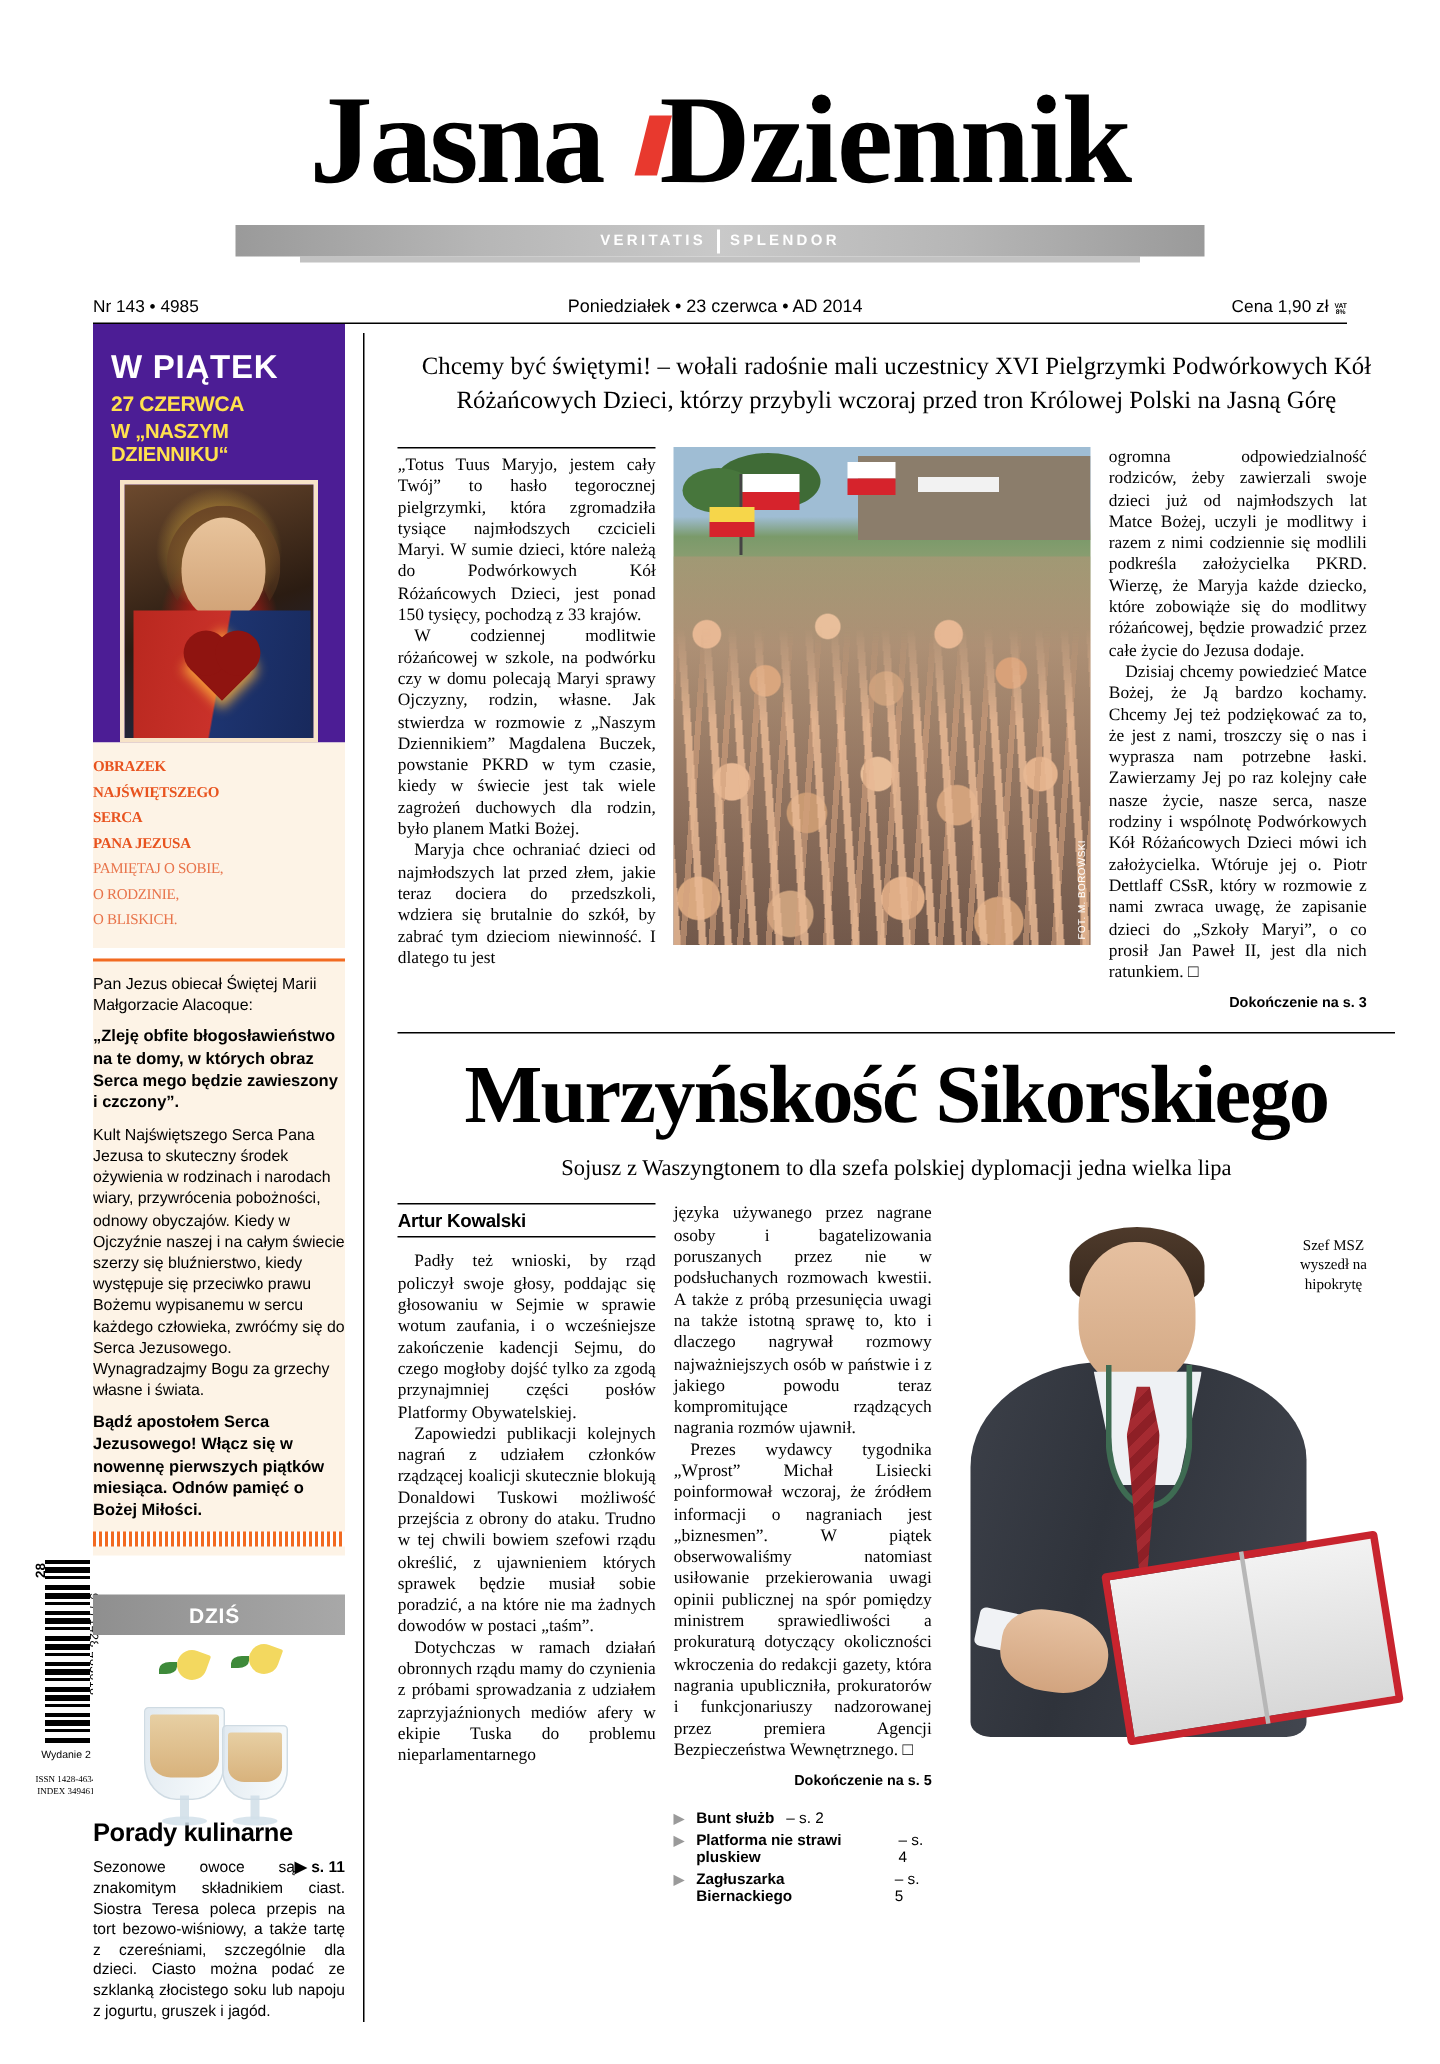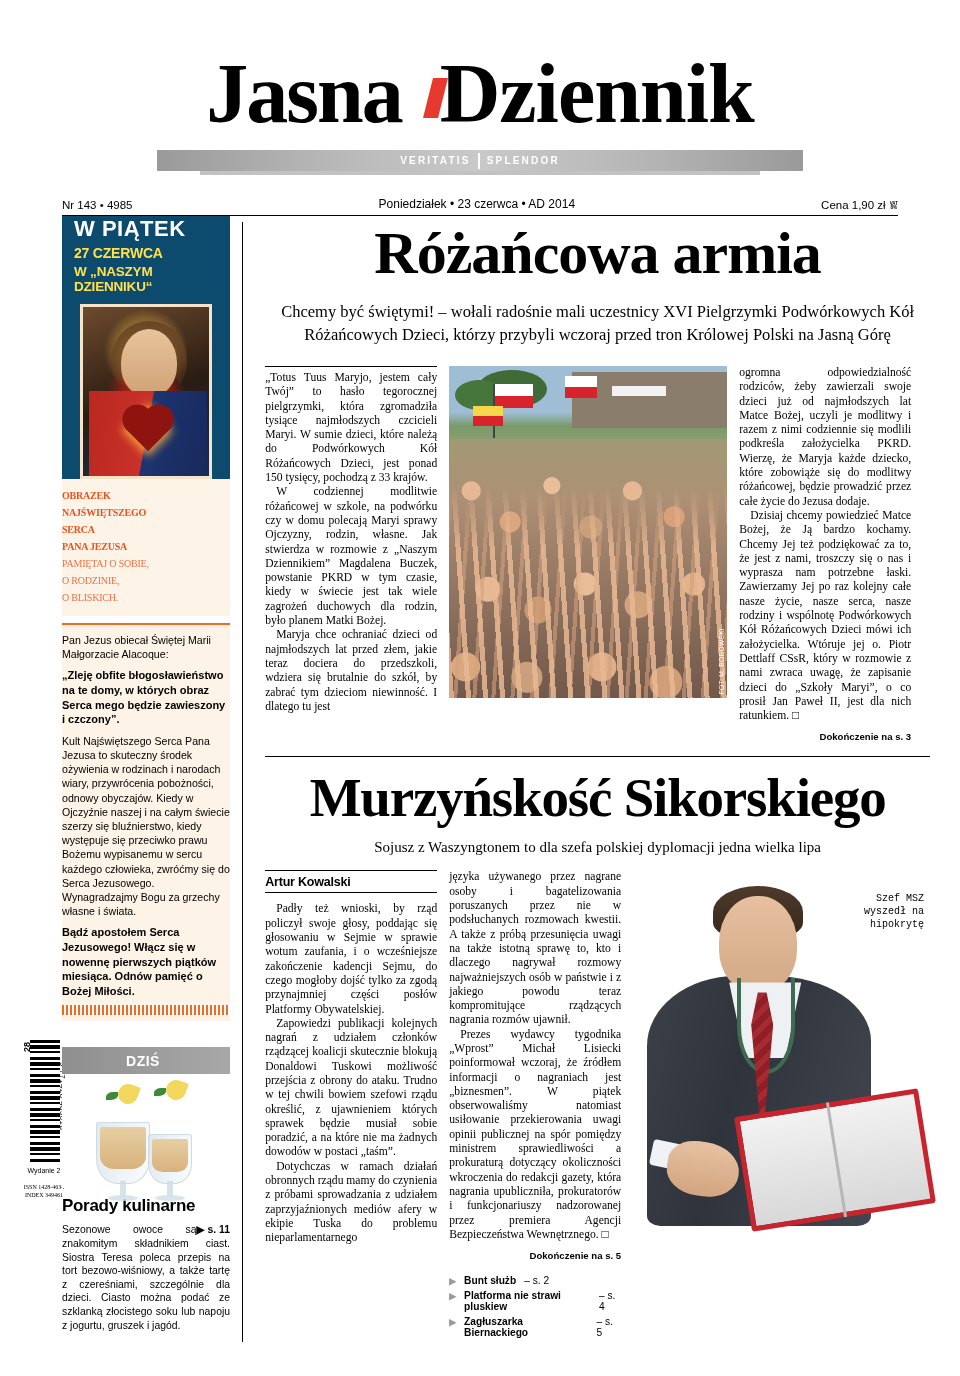--- a/index.html
+++ b/index.html
@@ -72,21 +72,21 @@
 
   
   .body { position: relative; margin: 0 30px 0 62px; display: flex; }
   .left-rail { width: 180px; flex: 0 0 180px; padding-right: 12px; }
   .rule-v {
     width: 1.2px; background: #000; align-self: stretch; margin: 6px 10px 0 0;
   }
   .main-col { flex: 1; padding-left: 12px; }
 
   
-  .promo { background: #0c4a6e; padding: 0 12px 0 12px; }
+  .promo { background: #4c1d95; padding: 16px 12px 0 12px; }
   .promo h2 {
     font-family: "Liberation Sans", sans-serif;
     font-weight: 700; font-size: 22px; color: #fff;
     letter-spacing: 0.5px;
   }
   .promo .l2, .promo .l3 {
     font-family: "Liberation Sans", sans-serif;
     font-weight: 700; font-size: 14px; color: #ffe14d; letter-spacing: -0.2px;
     margin-top: 3px;
   }
@@ -324,22 +324,22 @@
     display: flex; align-items: baseline; gap: 8px;
     font-family: "Liberation Sans", sans-serif; font-size: 10.2px; font-weight: 700;
     margin-bottom: 4px;
   }
   .teaser .tri { color: #9a9a9a; font-size: 9px; }
   .teaser .pg { font-weight: 400; }
 
   .portrait { position: relative; width: 100%; height: 360px; }
   .portrait .cap {
     position: absolute; right: 6px; top: 22px;
-    font-family: Liberation Mono, monospace; font-size: 10px; line-height: 13px;
-    text-align: right; width: 70px;
+    font-family: Liberation Serif, serif; font-size: 10px; line-height: 13px;
+    text-align: center; width: 70px;
   }
   .p-suit {
     position:absolute; left: 14px; bottom: 4px; width: 224px; height: 250px;
     background: linear-gradient(105deg, #3c4049 0%, #2f333b 40%, #42464f 100%);
     border-radius: 40% 44% 6% 6% / 28% 26% 4% 4%;
   }
   .p-head {
     position:absolute; left: 86px; top: 26px; width: 78px; height: 96px;
     background: linear-gradient(180deg,#e6c0a0,#d3a985); border-radius: 48% 48% 44% 44%;
   }
@@ -482,21 +482,20 @@
         <span class="pg">▶ s. 11</span>
         <span>Sezonowe owoce są znakomitym składnikiem ciast. Siostra Teresa poleca przepis na tort bezowo-wiśniowy, a także tartę z czereśniami, szczególnie dla dzieci. Ciasto można podać ze szklanką złocistego soku lub napoju z jogurtu, gruszek i jagód.</span>
       </div>
     </div>
 
     <div class="rule-v"></div>
 
     <div class="main-col">
 
       <div>
-        <h1 class="headline1">Różańcowa armia</h1>
         <div class="deck1">Chcemy być świętymi! – wołali radośnie mali uczestnicy XVI Pielgrzymki Podwórkowych Kół Różańcowych Dzieci, którzy przybyli wczoraj przed tron Królowej Polski na Jasną Górę</div>
 
         <div class="a1-cols">
           <div class="a1-c1">
             <div class="byline-rule"></div>
             <div class="bodytext">
               <p class="noind">„Totus Tuus Maryjo, jestem cały Twój” to hasło tegorocznej pielgrzymki, która zgromadziła tysiące najmłodszych czcicieli Maryi. W sumie dzieci, które należą do Podwórkowych Kół Różańcowych Dzieci, jest ponad 150 tysięcy, pochodzą z 33 krajów.</p>
               <p>W codziennej modlitwie różańcowej w szkole, na podwórku czy w domu polecają Maryi sprawy Ojczyzny, rodzin, własne. Jak stwierdza w rozmowie z „Naszym Dziennikiem” Magdalena Buczek, powstanie PKRD w tym czasie, kiedy w świecie jest tak wiele zagrożeń duchowych dla rodzin, było planem Matki Bożej.</p>
               <p>Maryja chce ochraniać dzieci od najmłodszych lat przed złem, jakie teraz dociera do przedszkoli, wdziera się brutalnie do szkół, by zabrać tym dzieciom niewinność. I dlatego tu jest</p>
             </div>

